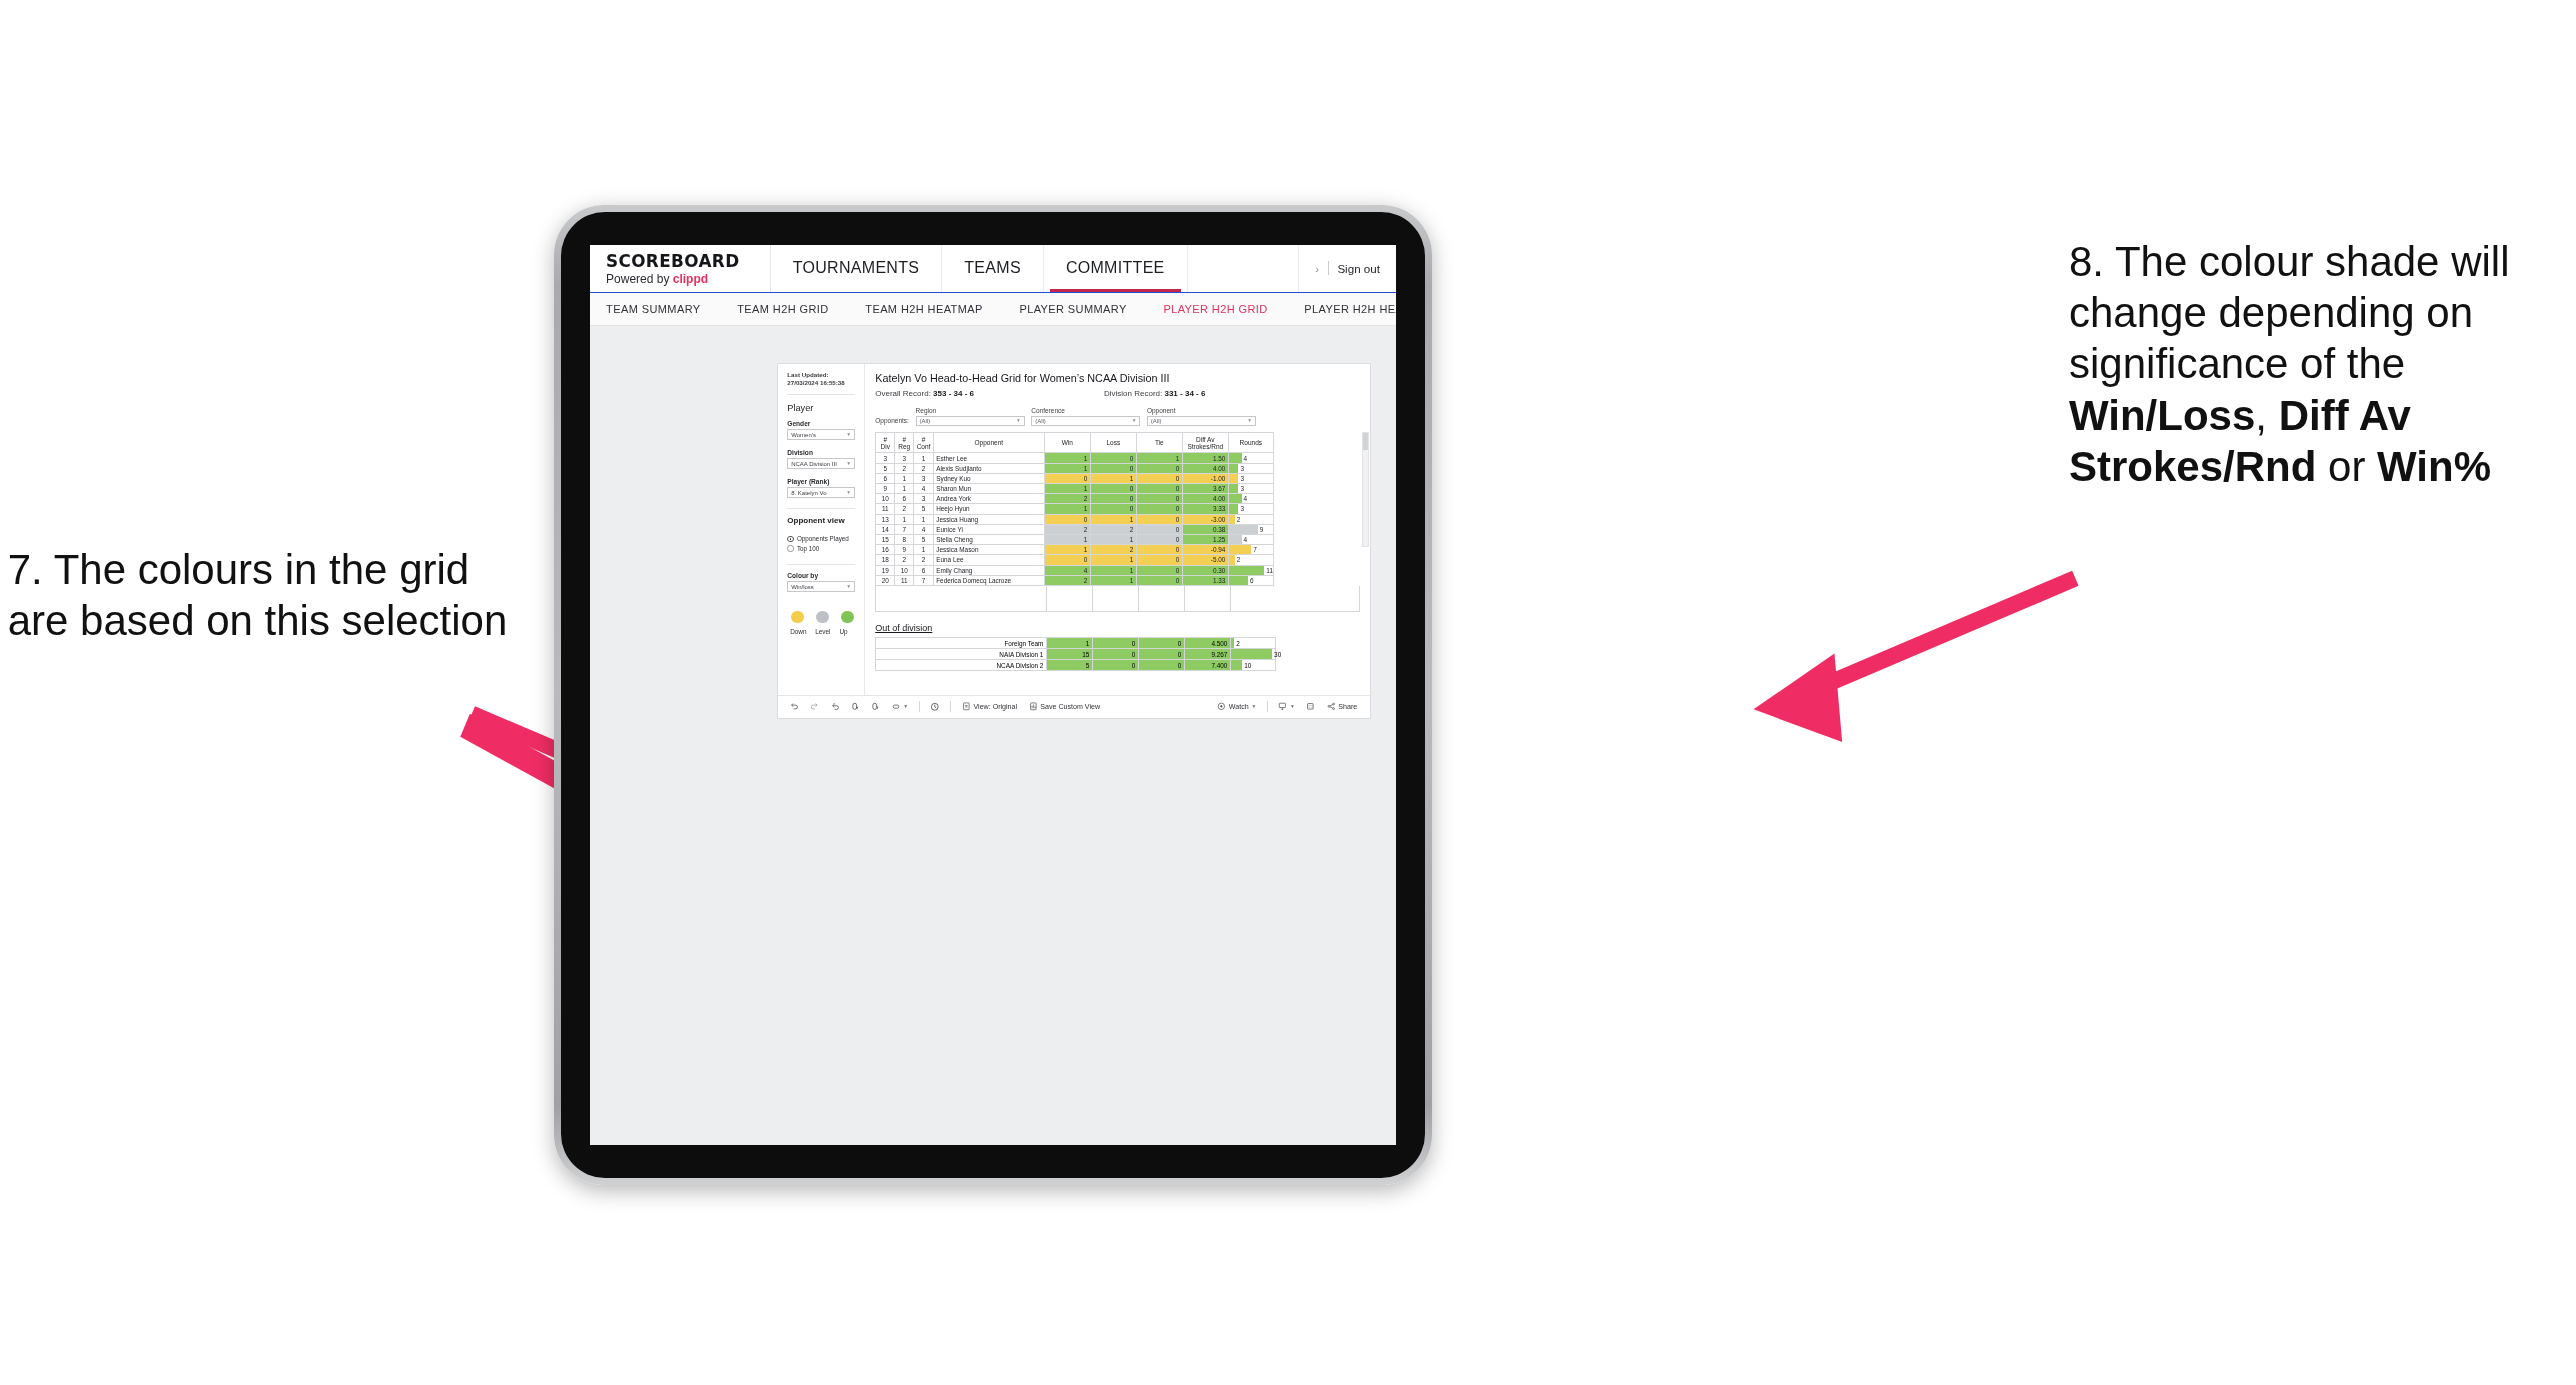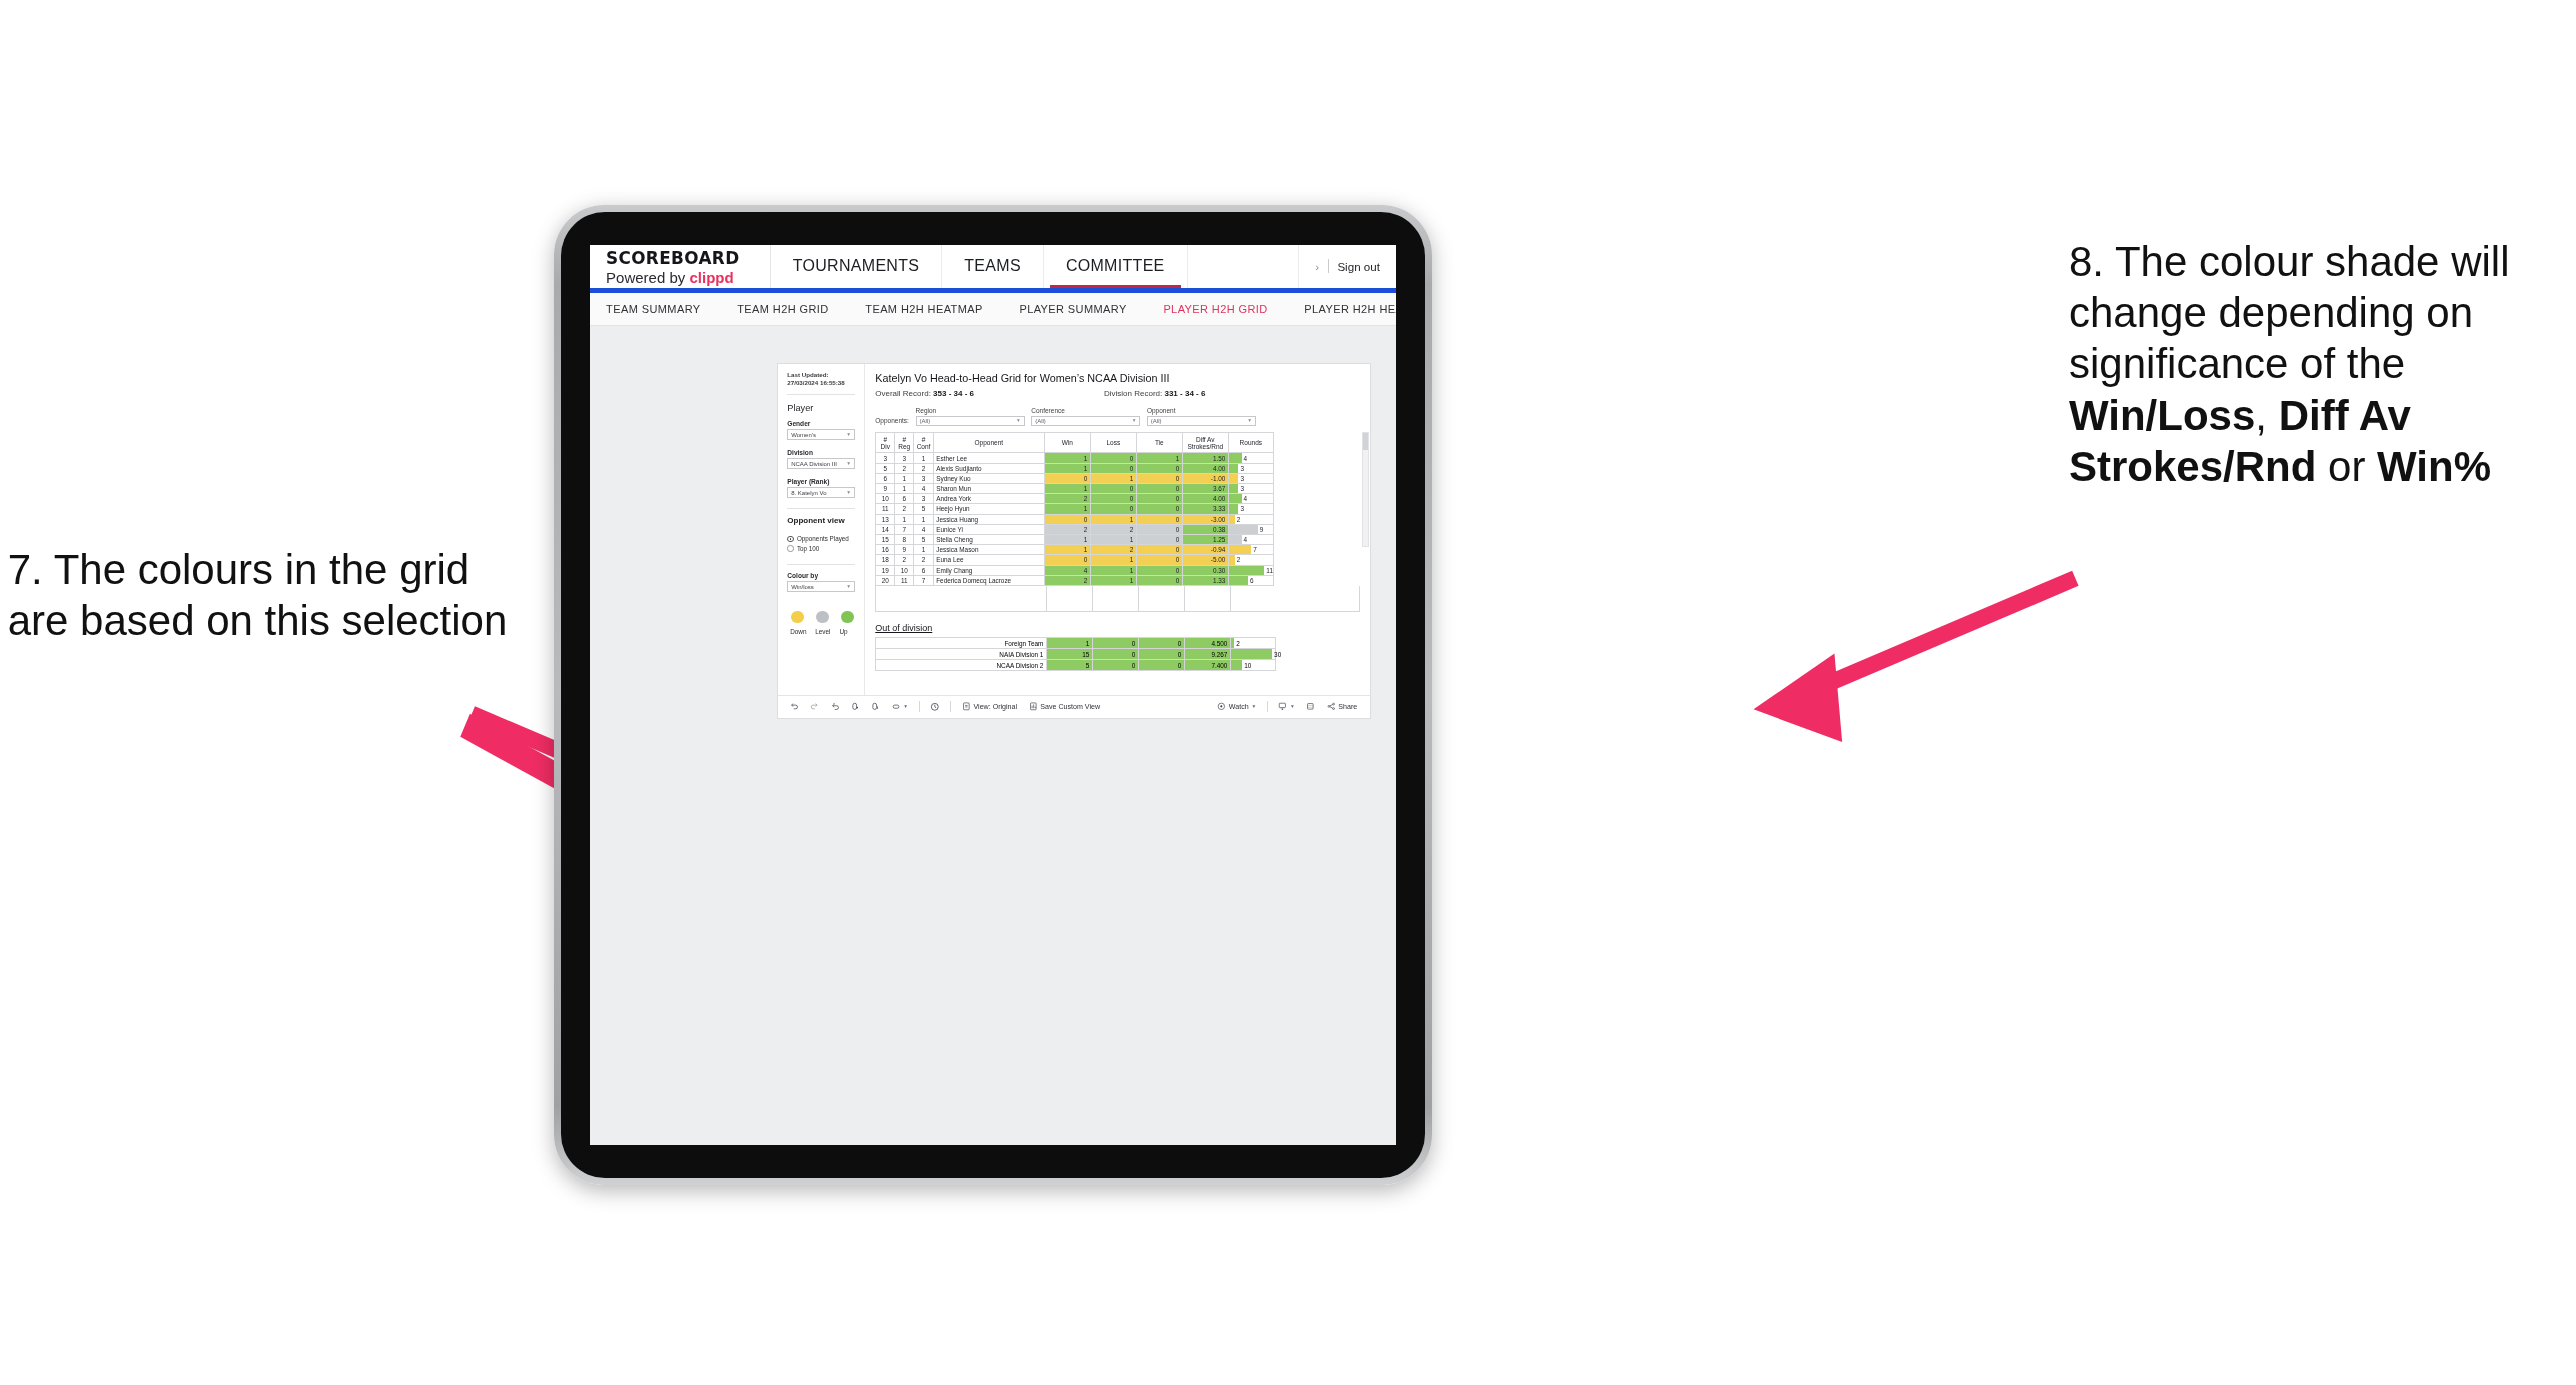--- a/index.html
+++ b/index.html
@@ -37,32 +37,32 @@
   #screen {
     width:100%; height:100%;
     background:#eceef0;
     overflow:hidden;
     position:relative;
   }
 
   
   #appbar {
     height:48px; background:#fff; display:flex; align-items:stretch;
-    border-bottom:5px solid #1d4ed8;
+    border-bottom:1px solid #1d4ed8;
   }
   #brand {
     width:181px; display:flex; flex-direction:column; justify-content:center;
     padding-left:16.4px; border-right:1px solid #e6e6e6;
   }
   #brand-title {
     font-family:"DejaVu Sans", sans-serif;
     font-weight:700; font-size:18.3px; letter-spacing:0.4px; color:#15161a;
     transform:scaleX(.92); transform-origin:left center;
   }
-  #brand-sub { font-size:15px; color:#2a2b30; margin-top:1px; }
+  #brand-sub { font-size:12px; color:#2a2b30; margin-top:1px; }
   #brand-sub .pink { color:#e8315e; font-weight:700; }
 
   .topnav-item {
     display:flex; align-items:center; padding:0 22px;
     font-size:16px; color:#1d1e22; letter-spacing:0.3px;
     border-right:1px solid #ececec; position:relative; cursor:pointer;
   }
   .topnav-item.active::after {
     content:""; position:absolute; left:5.8px; right:5.8px; bottom:0;
     height:2.4px; background:#c2264b;

